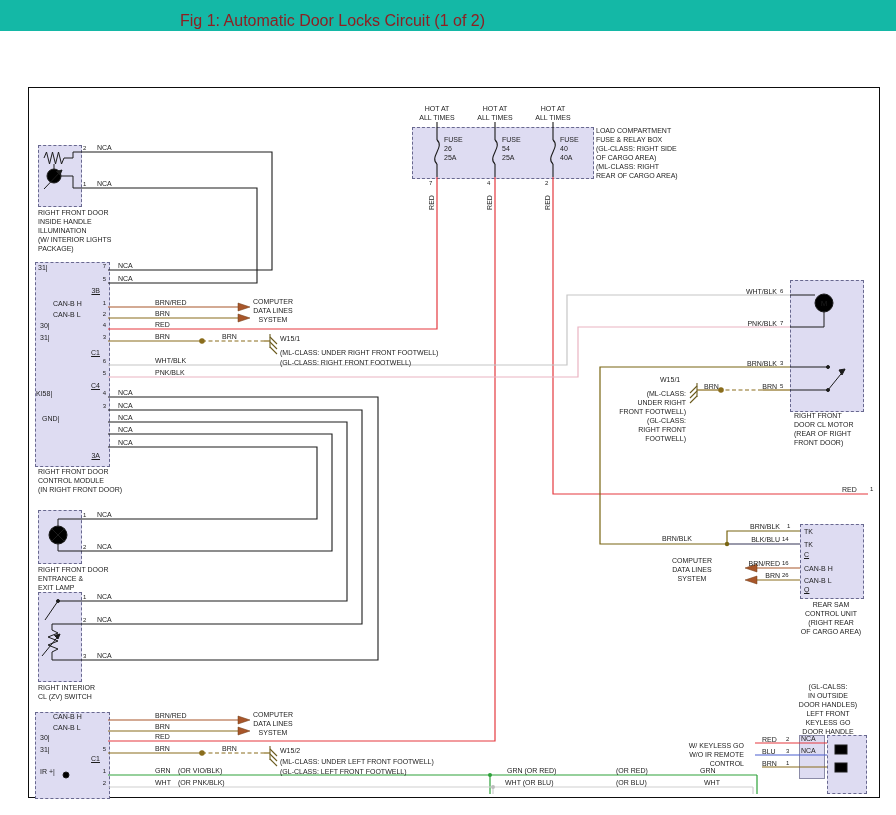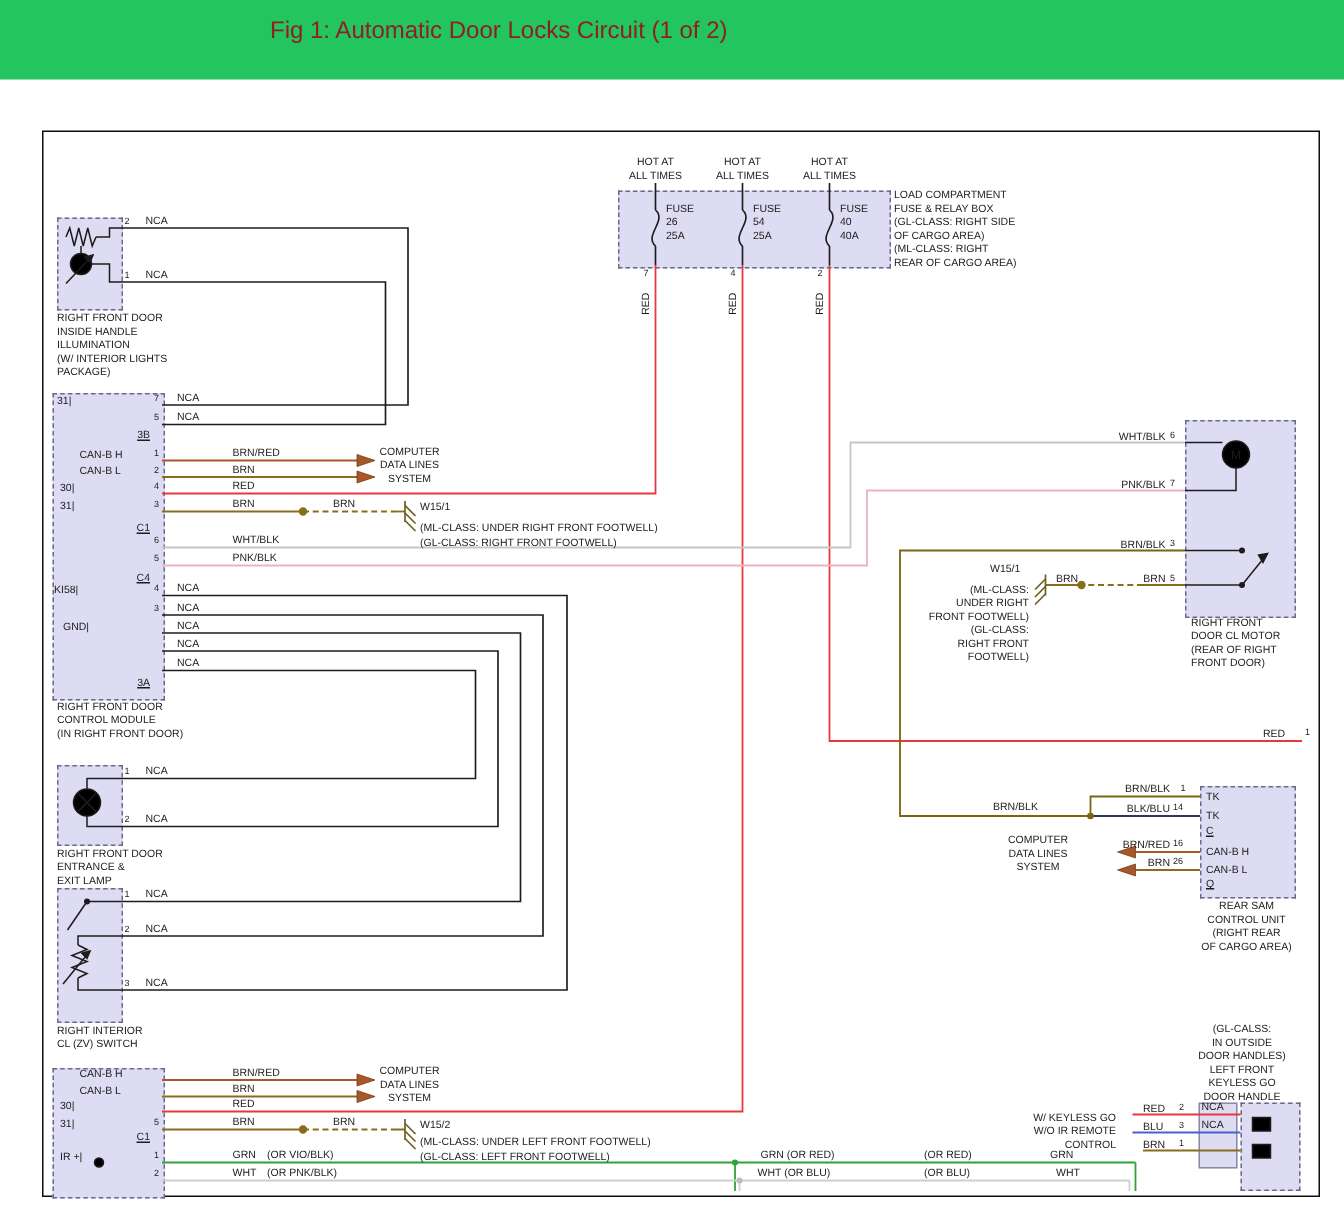--- a/index.html
+++ b/index.html
@@ -1,17 +1,17 @@
 <!DOCTYPE html>
 <html><head>
 <meta charset="utf-8">
 <style>
   body{margin:0;background:#fff}
   .page{position:relative;width:896px;height:815px;background:#fff;overflow:hidden;font-family:"Liberation Sans",sans-serif}
-  .header{position:absolute;left:0;top:0;width:896px;height:53px;background:#22c55e}
+  .header{position:absolute;left:0;top:0;width:896px;height:31px;background:#14b8a6}
   .title{position:absolute;font-size:16px;color:#8e2023;white-space:pre}
   .frame{position:absolute;left:28px;top:87px;width:850px;height:709px;border:1.5px solid #0d0d0d}
   .box{position:absolute;background:#dedcf2;border:1px dashed #68688f}
   .sbox{border:1px solid #8b8ba8}
   svg.wires{position:absolute;left:0;top:0}
   .lb{position:absolute;font-size:7px;line-height:9px;color:#1c1c1c;white-space:pre-line}
   .pin{font-size:6px;line-height:8px}
   .c{text-align:center}
   .r{text-align:right}
   .u{text-decoration:underline}

